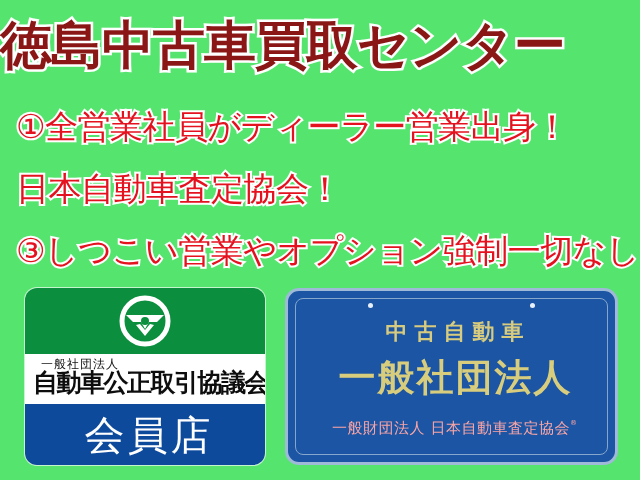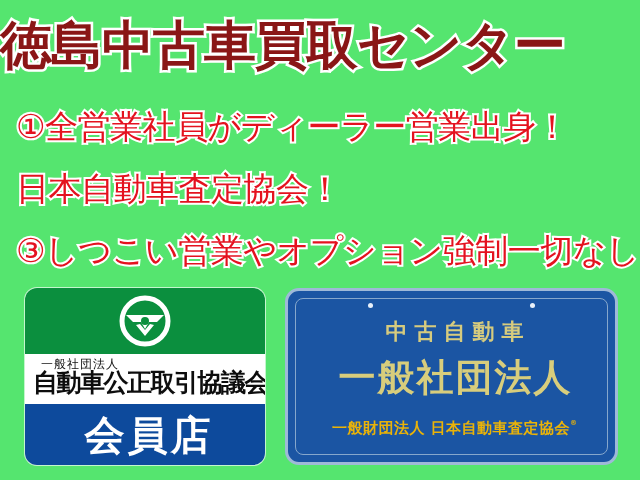--- a/index.html
+++ b/index.html
@@ -121,21 +121,21 @@
   }
   .bl-bot {
     height: 61px;
     background: #0d4a9c;
     display: flex;
     align-items: center;
     justify-content: center;
   }
   .bl-member {
     font-size: 40px;
-    font-weight: 700;
+    font-weight: 400;
     color: #ffffff;
     letter-spacing: 3px;
     line-height: 44px;
     font-family: "DejaVu Sans", sans-serif;
     margin-left: 8px;
   }
 
   
   .badge-right {
     position: absolute;
@@ -198,22 +198,22 @@
     line-height: 42px;
     font-family: "DejaVu Sans", sans-serif;
   }
   .pl-org {
     position: absolute;
     left: 0;
     top: 128px;
     width: 333px;
     text-align: center;
     font-size: 15px;
-    font-weight: 700;
-    color: #eab308;
+    font-weight: 400;
+    color: #fca5a5;
     letter-spacing: 0.5px;
     white-space: nowrap;
     font-family: "DejaVu Sans", sans-serif;
   }
   .pl-org .rmark {
     font-size: 7px;
     vertical-align: top;
     letter-spacing: 0;
   }
 </style>

